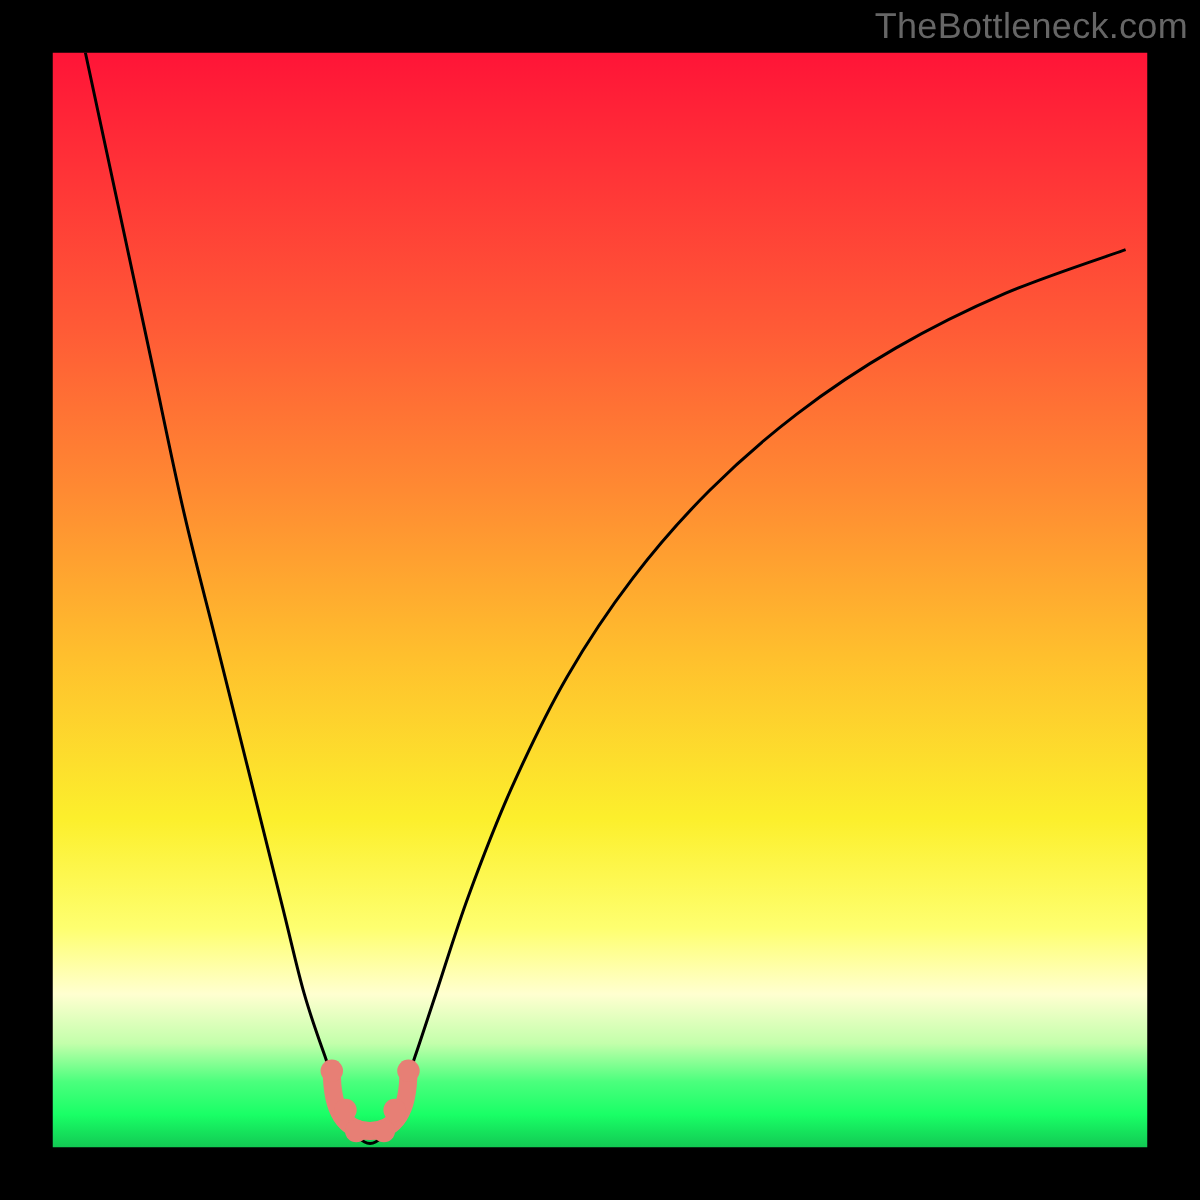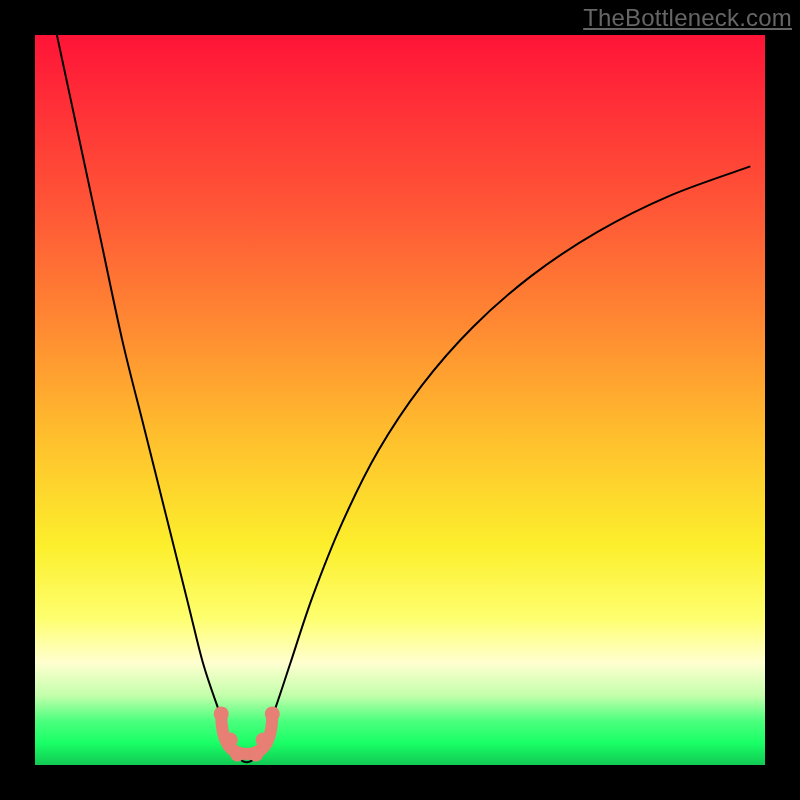--- a/index.html
+++ b/index.html
@@ -21,21 +21,20 @@
   }
   .watermark {
     position: absolute;
     top: 4px;
     right: 8px;
     color: #666;
     font-size: 24px;
     font-weight: 400;
     letter-spacing: 0.2px;
     z-index: 30;
-    text-decoration: underline;
   }
   .plot-wrap {
     position: absolute;
     left: 35px;
     top: 35px;
     width: 730px;
     height: 730px;
   }
   .grad-area {
     position: absolute;

